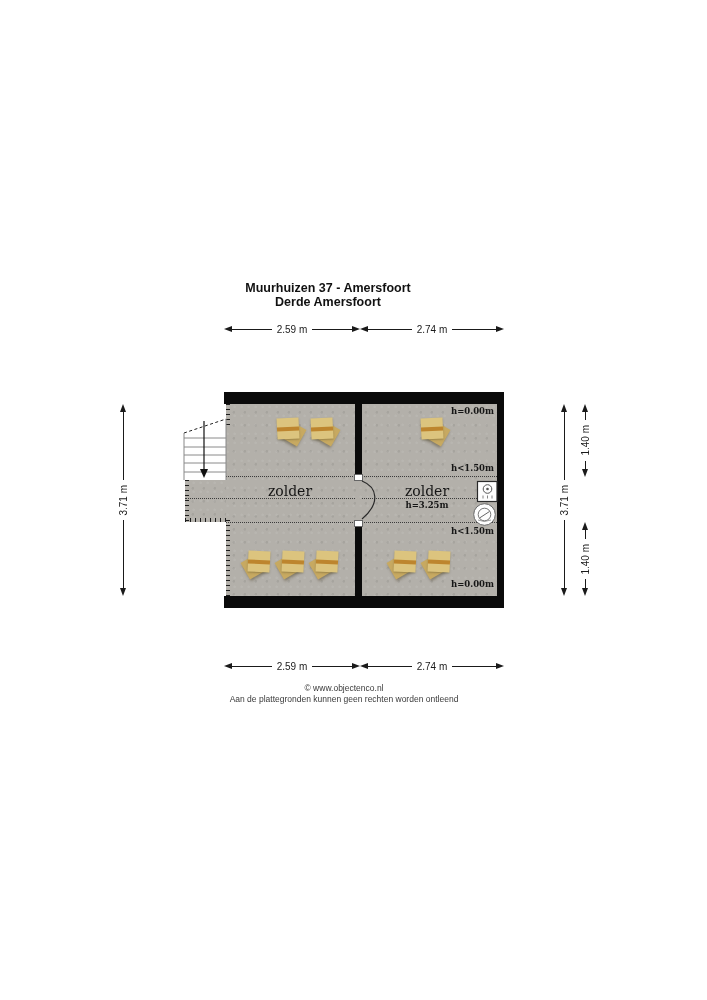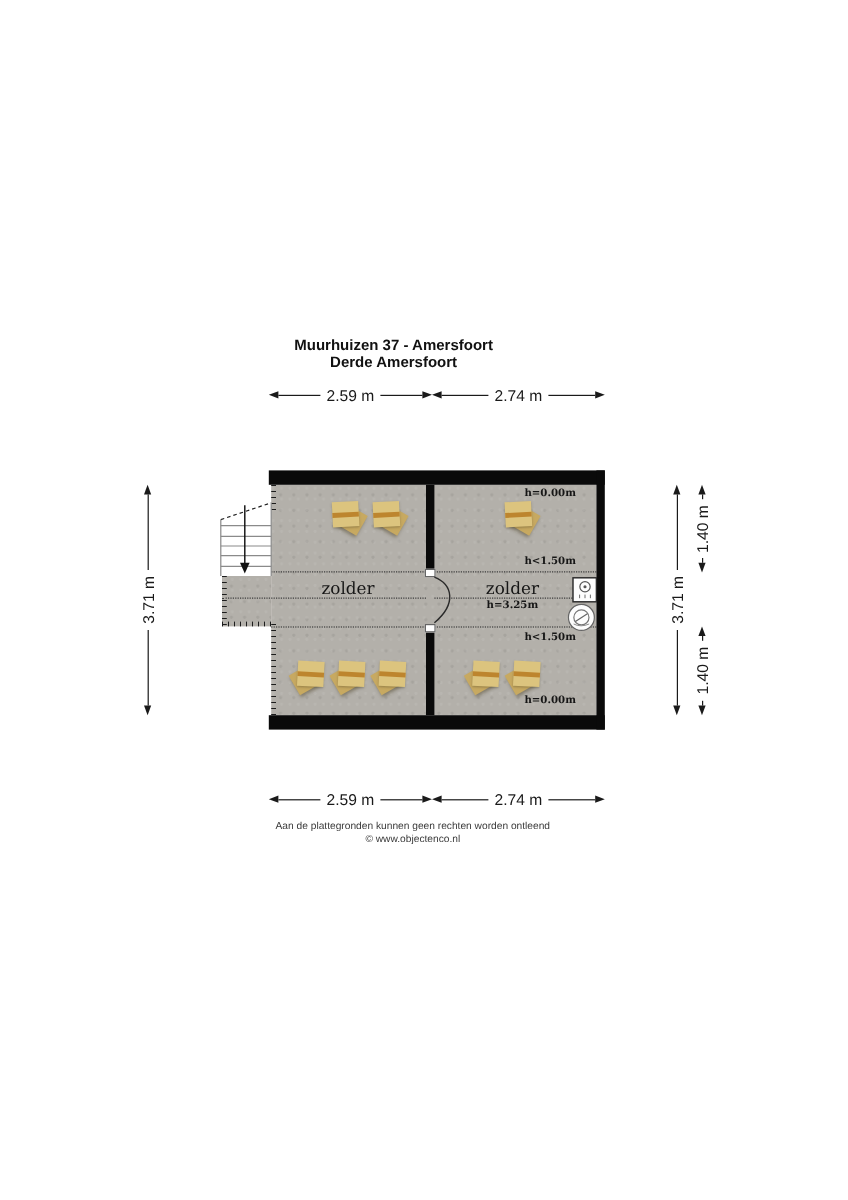--- a/index.html
+++ b/index.html
@@ -19,32 +19,32 @@
            background-image:repeating-linear-gradient(to right,#1c1c1c 0 1px,transparent 1px 5px);}
 
   .title{position:absolute;left:128px;width:400px;text-align:center;color:#111;
          font-weight:bold;font-size:12.5px;line-height:14px;}
 
   
   .dim-h{position:absolute;display:flex;align-items:center;height:12px;}
   .dim-v{position:absolute;display:flex;flex-direction:column;align-items:center;width:14px;}
   .dim-h .line{flex:1;height:1px;background:#1a1a1a;}
   .dim-v .line{flex:1;width:1px;background:#1a1a1a;}
-  .dim-label{font-size:13px;color:#1a1a1a;white-space:nowrap;padding:0 5px;}
+  .dim-label{font-size:10px;color:#1a1a1a;white-space:nowrap;padding:0 5px;}
   .dim-v .dim-label{writing-mode:vertical-rl;transform:rotate(180deg);padding:5px 0;}
   .arr{width:0;height:0;}
   .arr-l{border-top:3px solid transparent;border-bottom:3px solid transparent;border-right:8px solid #1a1a1a;}
   .arr-r{border-top:3px solid transparent;border-bottom:3px solid transparent;border-left:8px solid #1a1a1a;}
   .arr-u{border-left:3px solid transparent;border-right:3px solid transparent;border-bottom:8px solid #1a1a1a;}
   .arr-d{border-left:3px solid transparent;border-right:3px solid transparent;border-top:8px solid #1a1a1a;}
 
   .serif{font-family:"DejaVu Serif",serif;color:#161616;}
   .room-label{position:absolute;width:80px;text-align:center;font-size:14px;}
   .h-note{position:absolute;width:80px;text-align:center;font-size:8.5px;font-weight:bold;}
-  .h-label{position:absolute;left:400px;width:80px;text-align:right;font-size:8.5px;font-weight:bold;}
+  .h-label{position:absolute;left:414px;width:80px;text-align:right;font-size:8.5px;font-weight:bold;}
 
   
   .rw{position:absolute;width:27px;height:29px;}
   .rw .flap{position:absolute;left:7px;top:7px;width:19px;height:19px;background:#c7a961;
             transform:rotate(30deg);box-shadow:0 2px 3px rgba(70,60,30,.45);}
   .rw .main{position:absolute;left:0;top:1px;width:22px;height:21px;background:#dcc47e;
             transform:rotate(-3deg);box-shadow:0 1px 2px rgba(70,60,30,.35);}
   .rw .stripe{position:absolute;left:0;top:9px;width:22px;height:4px;background:#bd852e;}
   .rw.mir{transform:scaleX(-1);}
 
@@ -234,15 +234,15 @@
 </div>
 <div class="dim-h" style="left:360px;top:660px;width:144px;">
   <span class="arr arr-l"></span>
   <span class="line"></span>
   <span class="dim-label">2.74 m</span>
   <span class="line"></span>
   <span class="arr arr-r"></span>
 </div>
 
 <div class="footer">
+  <div>© www.objectenco.nl</div>
   <div>Aan de plattegronden kunnen geen rechten worden ontleend</div>
-  <div>© www.objectenco.nl</div>
 </div>
 
 </body></html>

